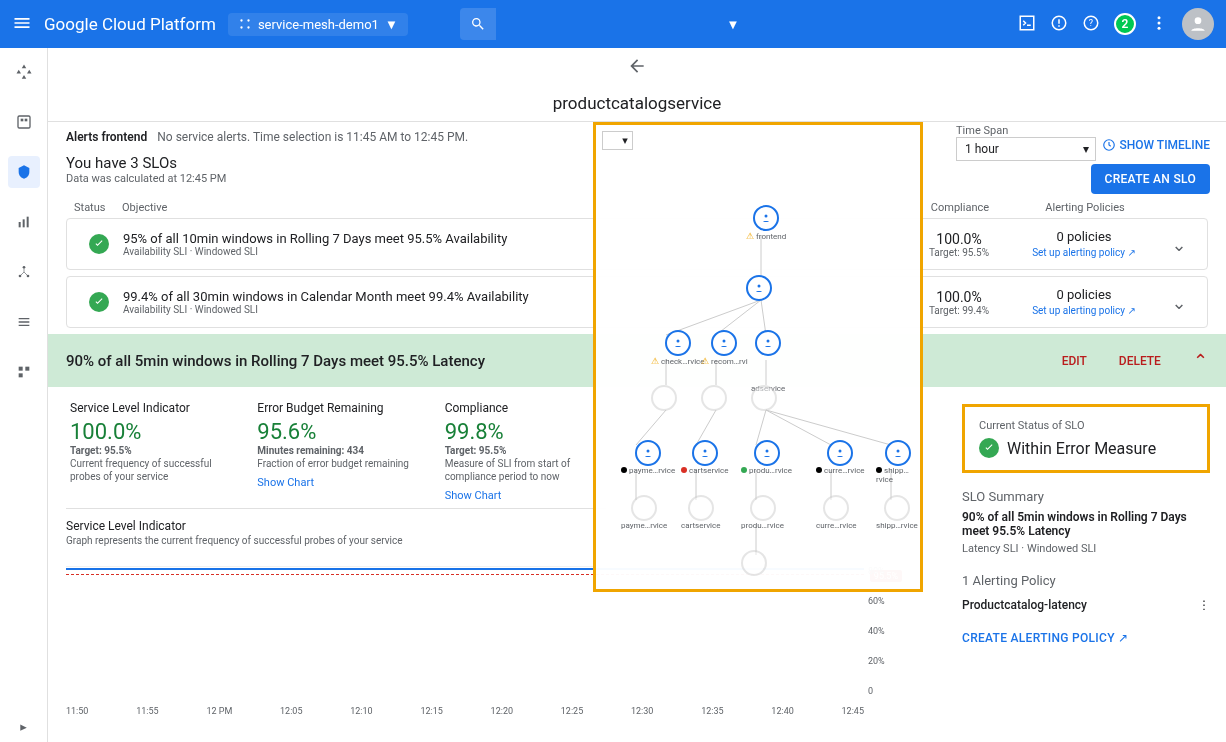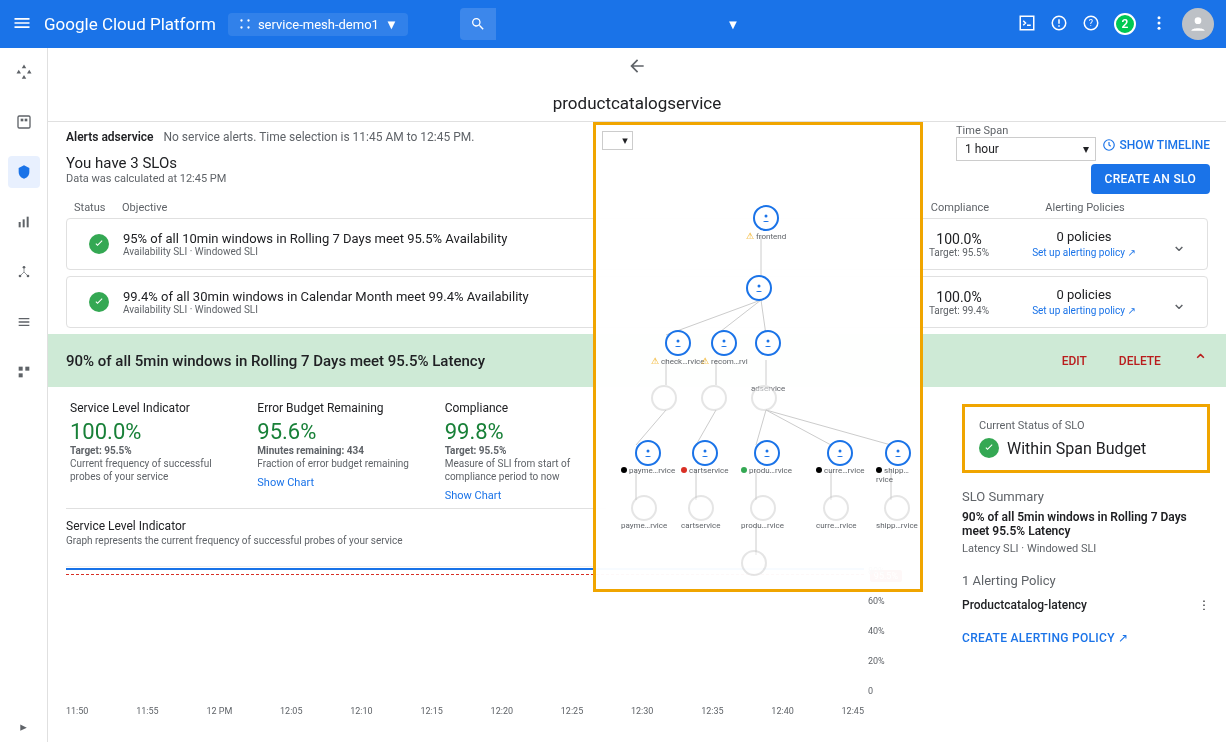--- a/index.html
+++ b/index.html
@@ -220,21 +220,21 @@
 <div class="main">
   <div class="header-row">
     <span class="back-arrow"><svg width="20" height="20" viewBox="0 0 24 24" fill="#5f6368">
           <path d="M20 11H7.8l5.6-5.6L12 4l-8 8 8 8 1.4-1.4L7.8 13H20z"></path>
         </svg></span>
     <h1>productcatalogservice</h1>
   </div>
 
   <div class="content">
     <div class="alerts-row">
-      <span class="lbl">Alerts adservice</span>
+      <span class="lbl">Alerts frontend</span>
       <span>No service alerts. Time selection is 11:45 AM to 12:45 PM.</span>
     </div>
     <div class="timespan-box">
       <span>Time Span</span>
       <div class="sel">1 hour</div>
     </div>
     <a class="show-timeline">
       <svg width="14" height="14" viewBox="0 0 24 24" fill="#1a73e8">
           <circle cx="12" cy="12" r="9" fill="none" stroke="#1a73e8" stroke-width="2"></circle>
           <path d="M12 7v5l3 2" stroke="#1a73e8" stroke-width="2" fill="none"></path>
@@ -510,21 +510,21 @@
 
     <div class="rightpanel">
       <div class="status-card">
         <div class="lbl">Current Status of SLO</div>
         <div class="val">
             <span class="check-circle">
               <svg width="12" height="12" viewBox="0 0 24 24">
                 <path d="M9 16l-4-4 1.4-1.4L9 13.2l8.6-8.6L19 6z"></path>
               </svg>
             </span>
-            <span>Within Span Budget</span>
+            <span>Within Error Measure</span>
           </div>
       </div>
       <h3>SLO Summary</h3>
       <div class="sumtitle">90% of all 5min windows in Rolling 7 Days meet 95.5% Latency</div>
       <div class="sumsub">Latency SLI · Windowed SLI</div>
       <h3>1 Alerting Policy</h3>
       <div class="pol-row">
         <span>Productcatalog-latency</span>
         <span>⋮</span>
       </div>

